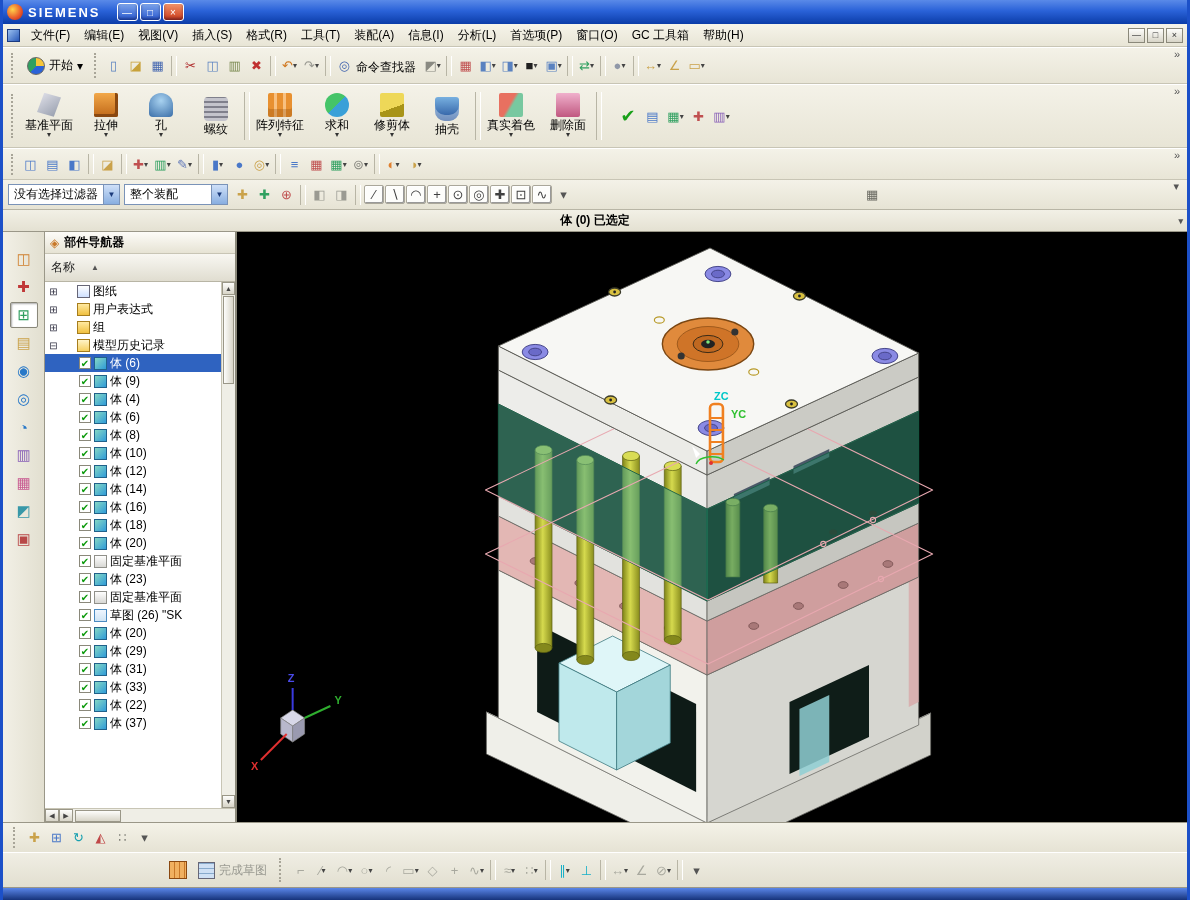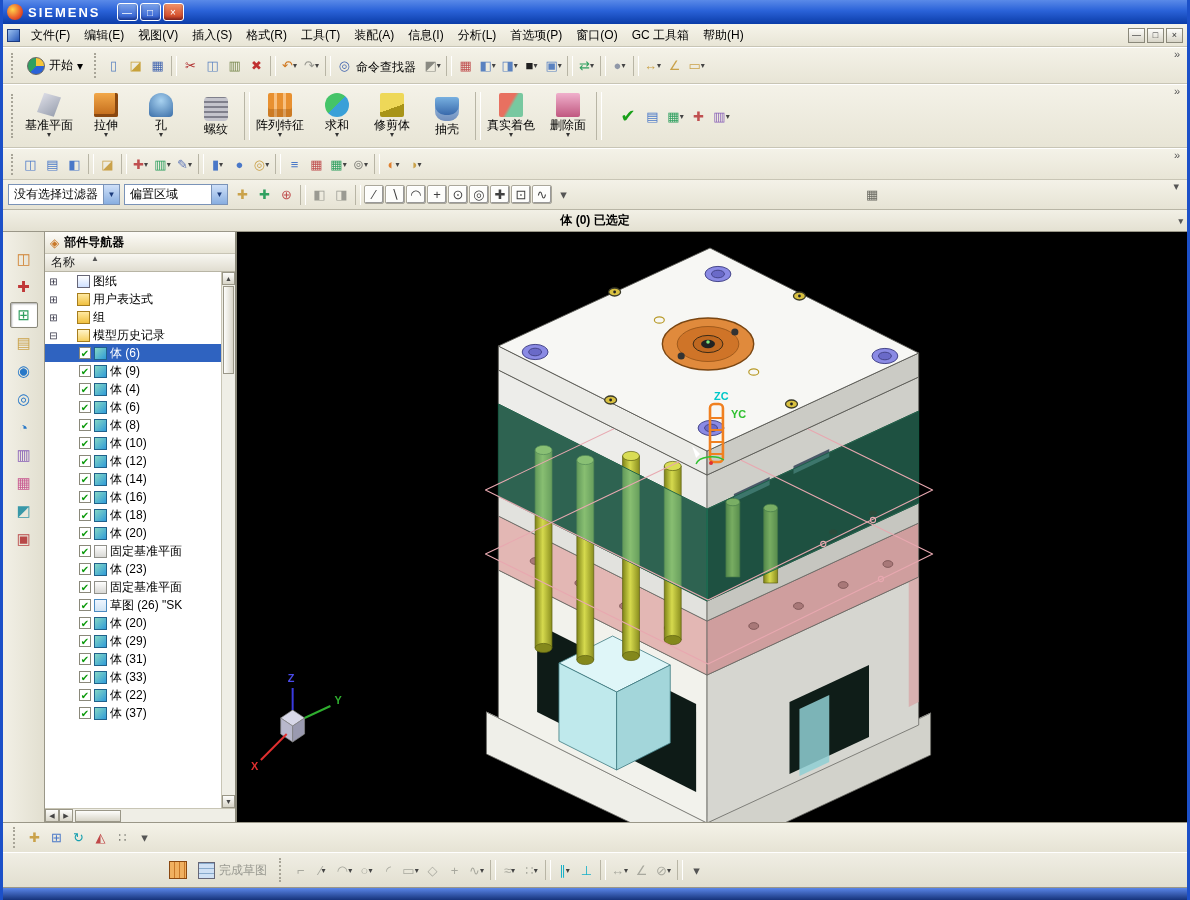--- a/index.html
+++ b/index.html
@@ -70,21 +70,21 @@
   .prompt-corner{position:absolute;right:4px;color:#555;font-size:9px}
   
   .main{flex:1 1 auto;min-height:0;display:flex}
   .resbar{width:42px;background:linear-gradient(90deg,#f2f0e6,#e2dfd0);border-right:1px solid #9a9788;display:flex;flex-direction:column;align-items:center;padding-top:14px;gap:2px}
   .rico{width:28px;height:26px;display:flex;align-items:center;justify-content:center;font-size:15px;border:1px solid transparent;border-radius:2px}
   .rico.active{background:#fff;border:1px solid #8a887a;box-shadow:inset 1px 1px 2px #aaa}
   
   .navpanel{width:192px;background:#f8f7f2;border-right:2px solid #8a887a;display:flex;flex-direction:column}
   .navheader{height:22px;background:linear-gradient(#fdfcf8,#e6e3d4);border-bottom:1px solid #c8c5b5;display:flex;align-items:center;gap:5px;padding:0 5px;font-weight:bold;flex:0 0 auto}
   .navheader .nico{color:#c87828;font-size:12px;font-weight:normal}
-  .colheader{height:18px;background:linear-gradient(#f8f7f2,#e0ddd0);border-bottom:1px solid #b8b5a5;display:flex;align-items:flex-start;gap:16px;padding:0 6px;color:#222;flex:0 0 auto}
+  .colheader{height:28px;background:linear-gradient(#f8f7f2,#e0ddd0);border-bottom:1px solid #b8b5a5;display:flex;align-items:center;gap:16px;padding:0 6px;color:#222;flex:0 0 auto}
   .colheader .sort{font-size:8px;color:#555}
   .treewrap{flex:1 1 auto;position:relative;background:#fff;min-height:0;overflow:hidden}
   .tree{position:absolute;top:0;left:0;right:14px;bottom:0;overflow:hidden}
   .trow{height:18px;display:flex;align-items:center;gap:3px;padding-left:3px;white-space:nowrap}
   .trow.child{padding-left:20px}
   .trow.sel{background:#2f63c0;color:#fff}
   .texp{width:11px;font-size:10px;color:#334;text-align:center;flex:0 0 auto}
   .tchk{width:12px;height:12px;border:1px solid #8a887a;background:#fff;color:#0c9a0c;font-size:10px;line-height:11px;text-align:center;flex:0 0 auto}
   .tchk:empty{border-color:transparent;background:transparent}
   .ticon{width:13px;height:13px;flex:0 0 auto;border:1px solid transparent}
@@ -541,21 +541,21 @@
       </div>
     <span class="ovf">»</span>
   </div>
 
   <div class="selbar">
     <div class="combo">
       <span class="cval">没有选择过滤器</span>
       <span class="cbtn">▼</span>
     </div>
     <div class="combo">
-      <span class="cval">偏置区域</span>
+      <span class="cval">整个装配</span>
       <span class="cbtn">▼</span>
     </div>
     <div class="tbrow">
 
         <span class="ico" style="color: rgb(202, 162, 74);">
           <span class="g">✚</span>
         </span>
 
         <span class="ico" style="color: rgb(48, 160, 96);">
           <span class="g">✚</span>

